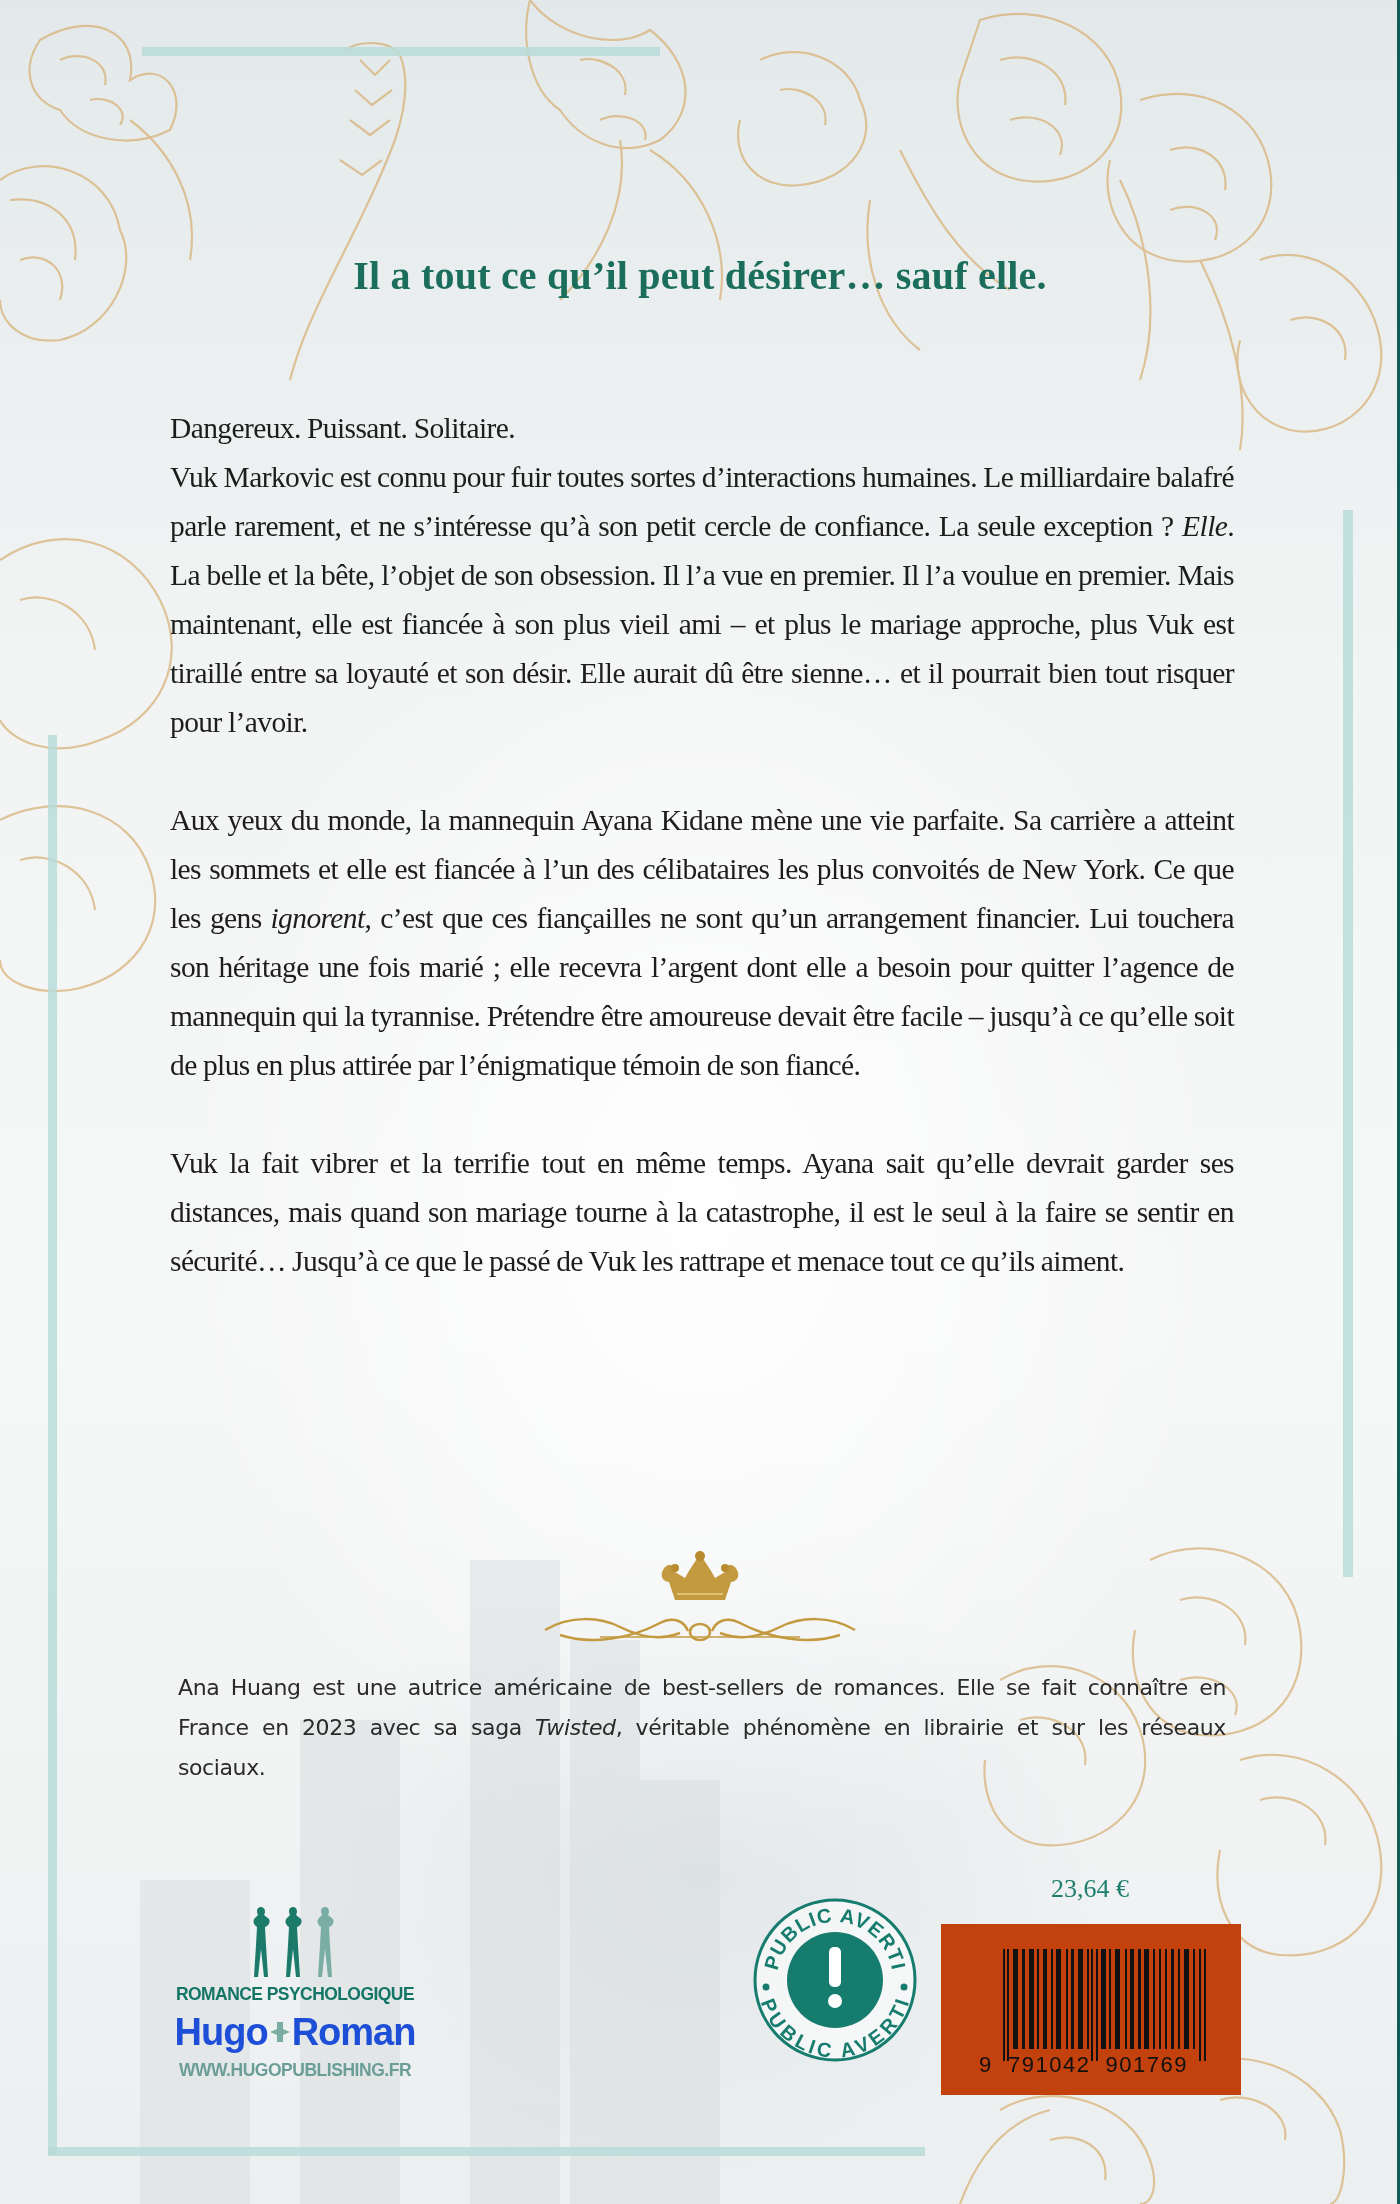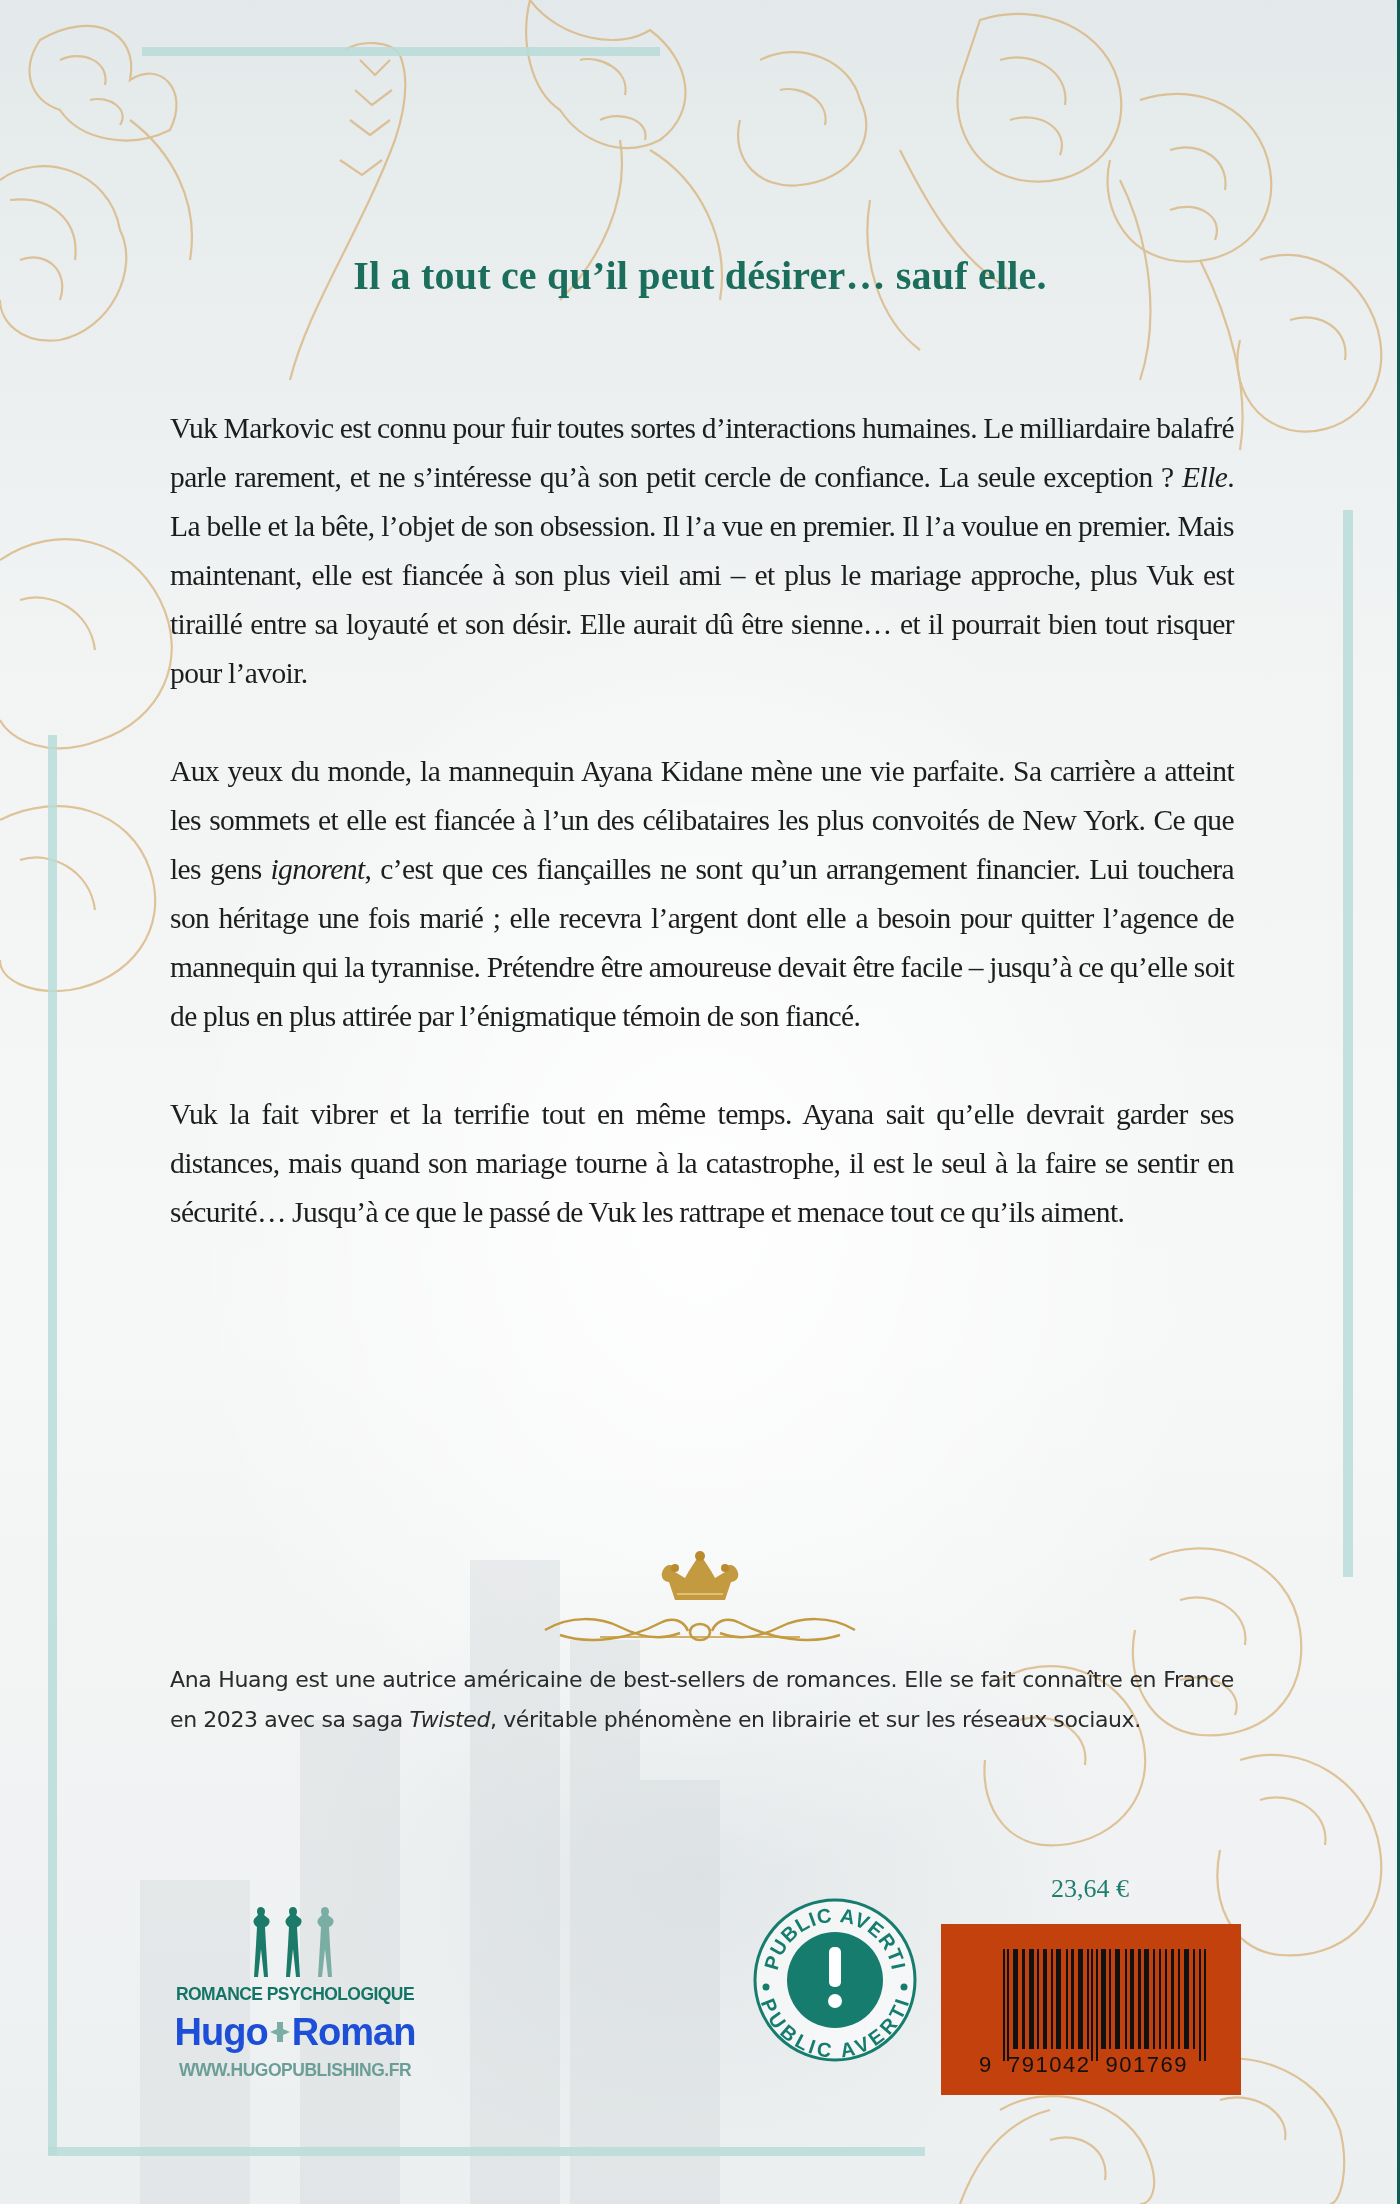--- a/index.html
+++ b/index.html
@@ -36,21 +36,21 @@
     .blurb em { font-style: italic; }
 
     .crown { position: absolute; left: 645px; top: 1548px; width: 110px; height: 60px; }
     .flourish { position: absolute; left: 540px; top: 1605px; width: 320px; height: 45px; }
 
     .bio {
       position: absolute; left: 170px; width: 1064px; top: 1660px;
       font-family: "DejaVu Sans", sans-serif; font-size: 22px; line-height: 40px;
       color: #2a2a2a; text-align: justify; letter-spacing: -0.4px;
     }
-    .bio p { margin: 0; }
+    .bio p { margin: 8px; }
     .bio em { font-style: italic; }
 
     .pub { position: absolute; left: 160px; top: 1905px; width: 270px; text-align: center; }
     .pub .silhouettes { display: block; margin: 0 auto; width: 100px; height: 75px; }
     .pub .genre {
       font-family: "Liberation Sans", sans-serif; font-weight: bold; font-size: 19px;
       color: #137566; letter-spacing: -0.6px; margin-top: 3px; transform: scaleX(0.92);
     }
     .pub .brand {
       font-family: "Liberation Sans", sans-serif; font-weight: bold; font-size: 38px;
@@ -141,20 +141,21 @@
 
 <div class="frame-line" style="left:142px; top:47px; width:518px; height:9px;"></div>
 <div class="frame-line" style="left:1343px; top:510px; width:10px; height:1067px;"></div>
 <div class="frame-line" style="left:48px; top:735px; width:9px; height:1420px;"></div>
 <div class="frame-line" style="left:48px; top:2147px; width:877px; height:9px;"></div>
 
 <div class="tagline">Il a tout ce qu’il peut désirer… sauf elle.</div>
 
 <div class="blurb">
   <p>
+    <span class="line">Dangereux. Puissant. Solitaire.</span>
     <span>Vuk Markovic est connu pour fuir toutes sortes d’interactions humaines. Le milliardaire balafré parle rarement, et ne s’intéresse qu’à son petit cercle de confiance. La seule exception ? </span><em>Elle</em><span>. La belle et la bête, l’objet de son obsession. Il l’a vue en premier. Il l’a voulue en premier. Mais maintenant, elle est fiancée à son plus vieil ami – et plus le mariage approche, plus Vuk est tiraillé entre sa loyauté et son désir. Elle aurait dû être sienne… et il pourrait bien tout risquer pour l’avoir.</span>
   </p>
   <p>
     <span>Aux yeux du monde, la mannequin Ayana Kidane mène une vie parfaite. Sa carrière a atteint les sommets et elle est fiancée à l’un des célibataires les plus convoités de New York. Ce que les gens </span><em>ignorent</em><span>, c’est que ces fiançailles ne sont qu’un arrangement financier. Lui touchera son héritage une fois marié ; elle recevra l’argent dont elle a besoin pour quitter l’agence de mannequin qui la tyrannise. Prétendre être amoureuse devait être facile – jusqu’à ce qu’elle soit de plus en plus attirée par l’énigmatique témoin de son fiancé.</span>
   </p>
   <p class="last">Vuk la fait vibrer et la terrifie tout en même temps. Ayana sait qu’elle devrait garder ses distances, mais quand son mariage tourne à la catastrophe, il est le seul à la faire se sentir en sécurité… Jusqu’à ce que le passé de Vuk les rattrape et menace tout ce qu’ils aiment.</p>
 </div>
 
 <svg class="crown" viewBox="0 0 110 60">
   <path d="M18 22 C22 14 30 16 30 24 L40 30 C44 22 50 14 55 6 C60 14 66 22 70 30 L80 24 C80 16 88 14 92 22 C96 30 90 34 86 34 L80 52 L30 52 L24 34 C20 34 14 30 18 22 Z" fill="#c39a3f"></path>

